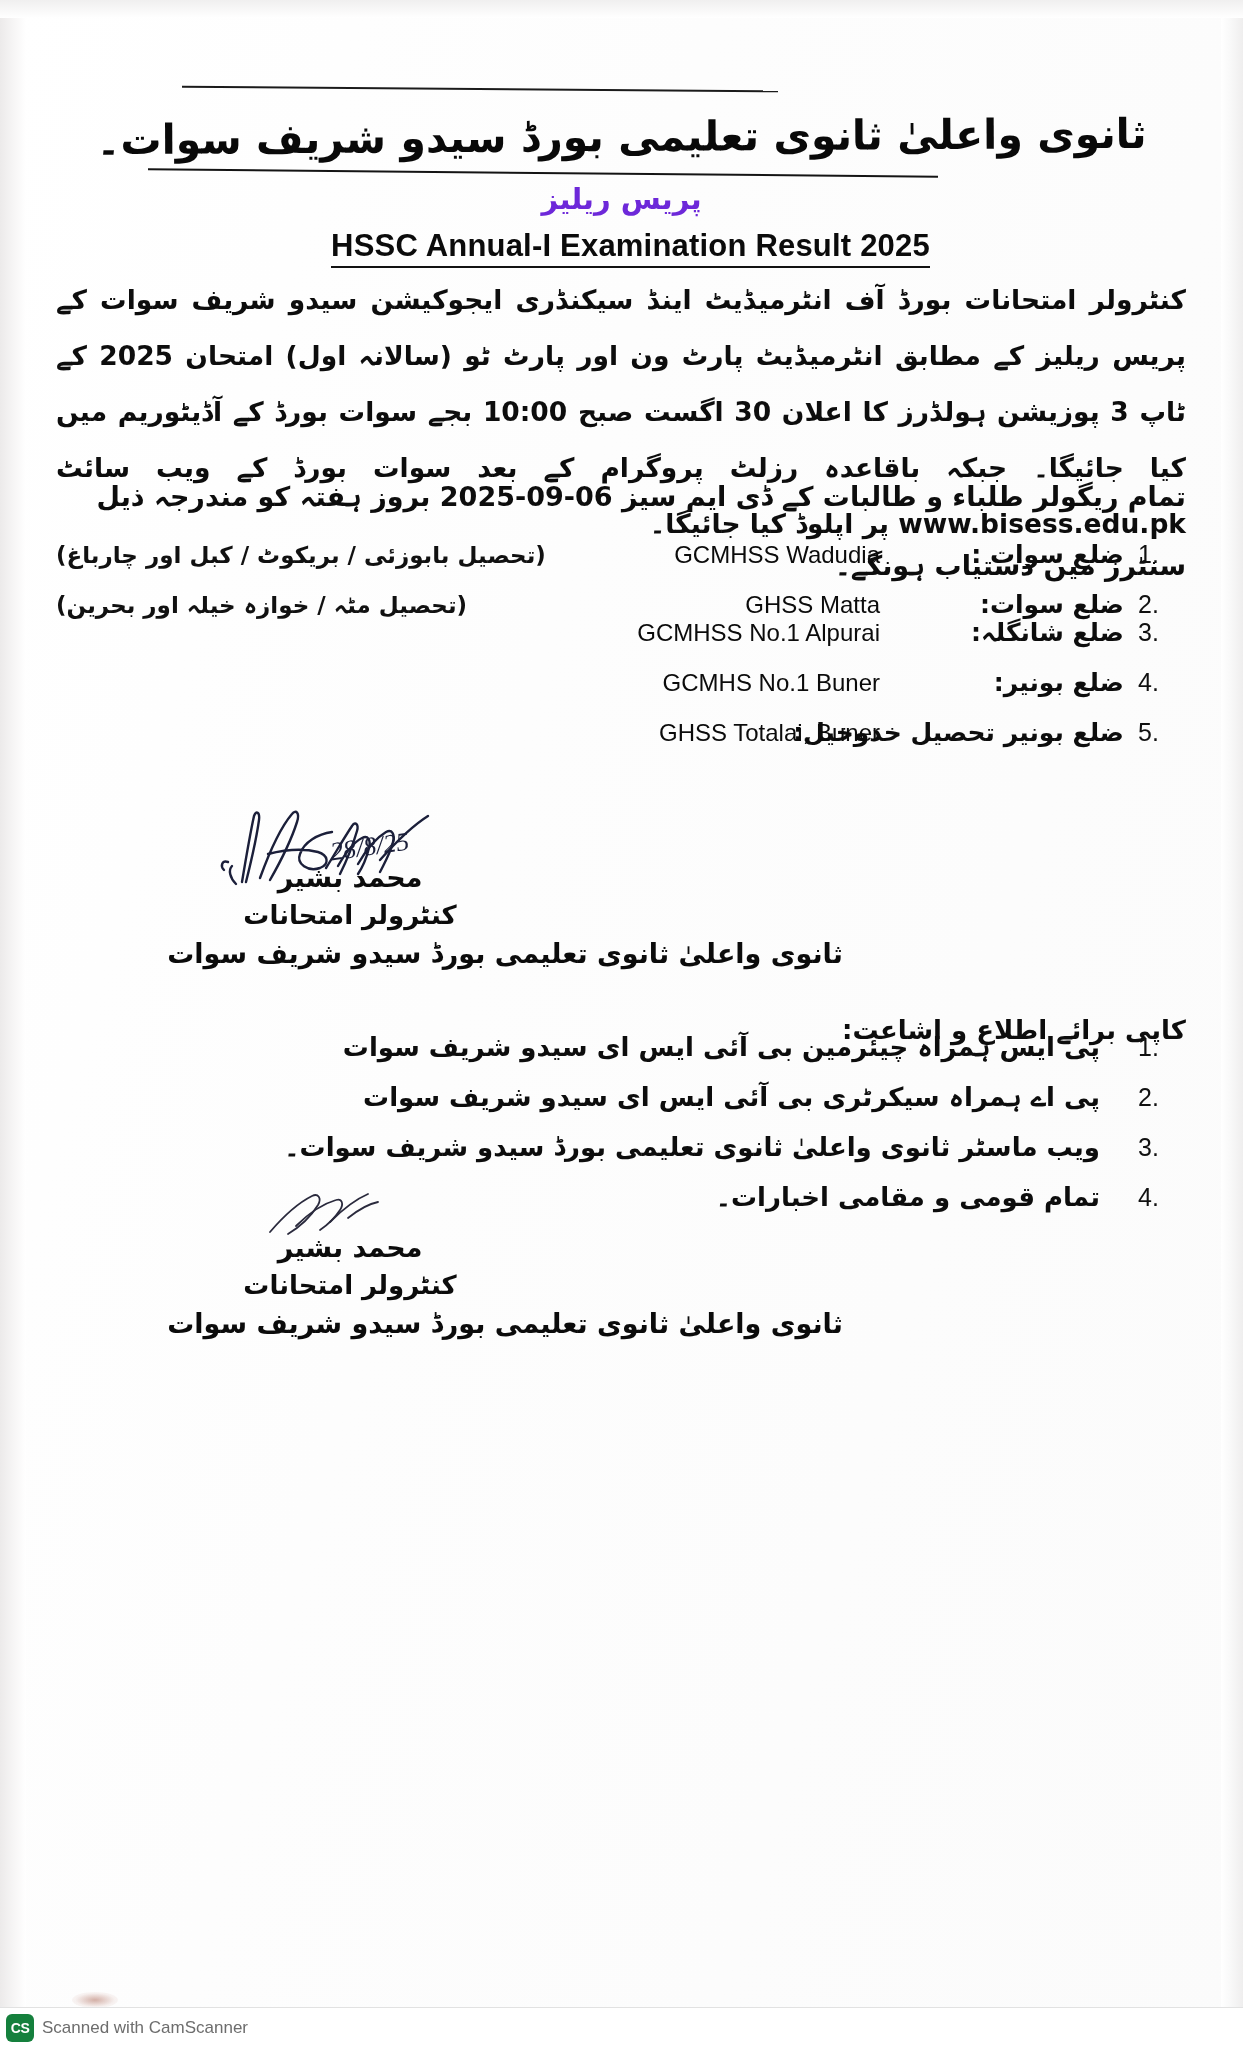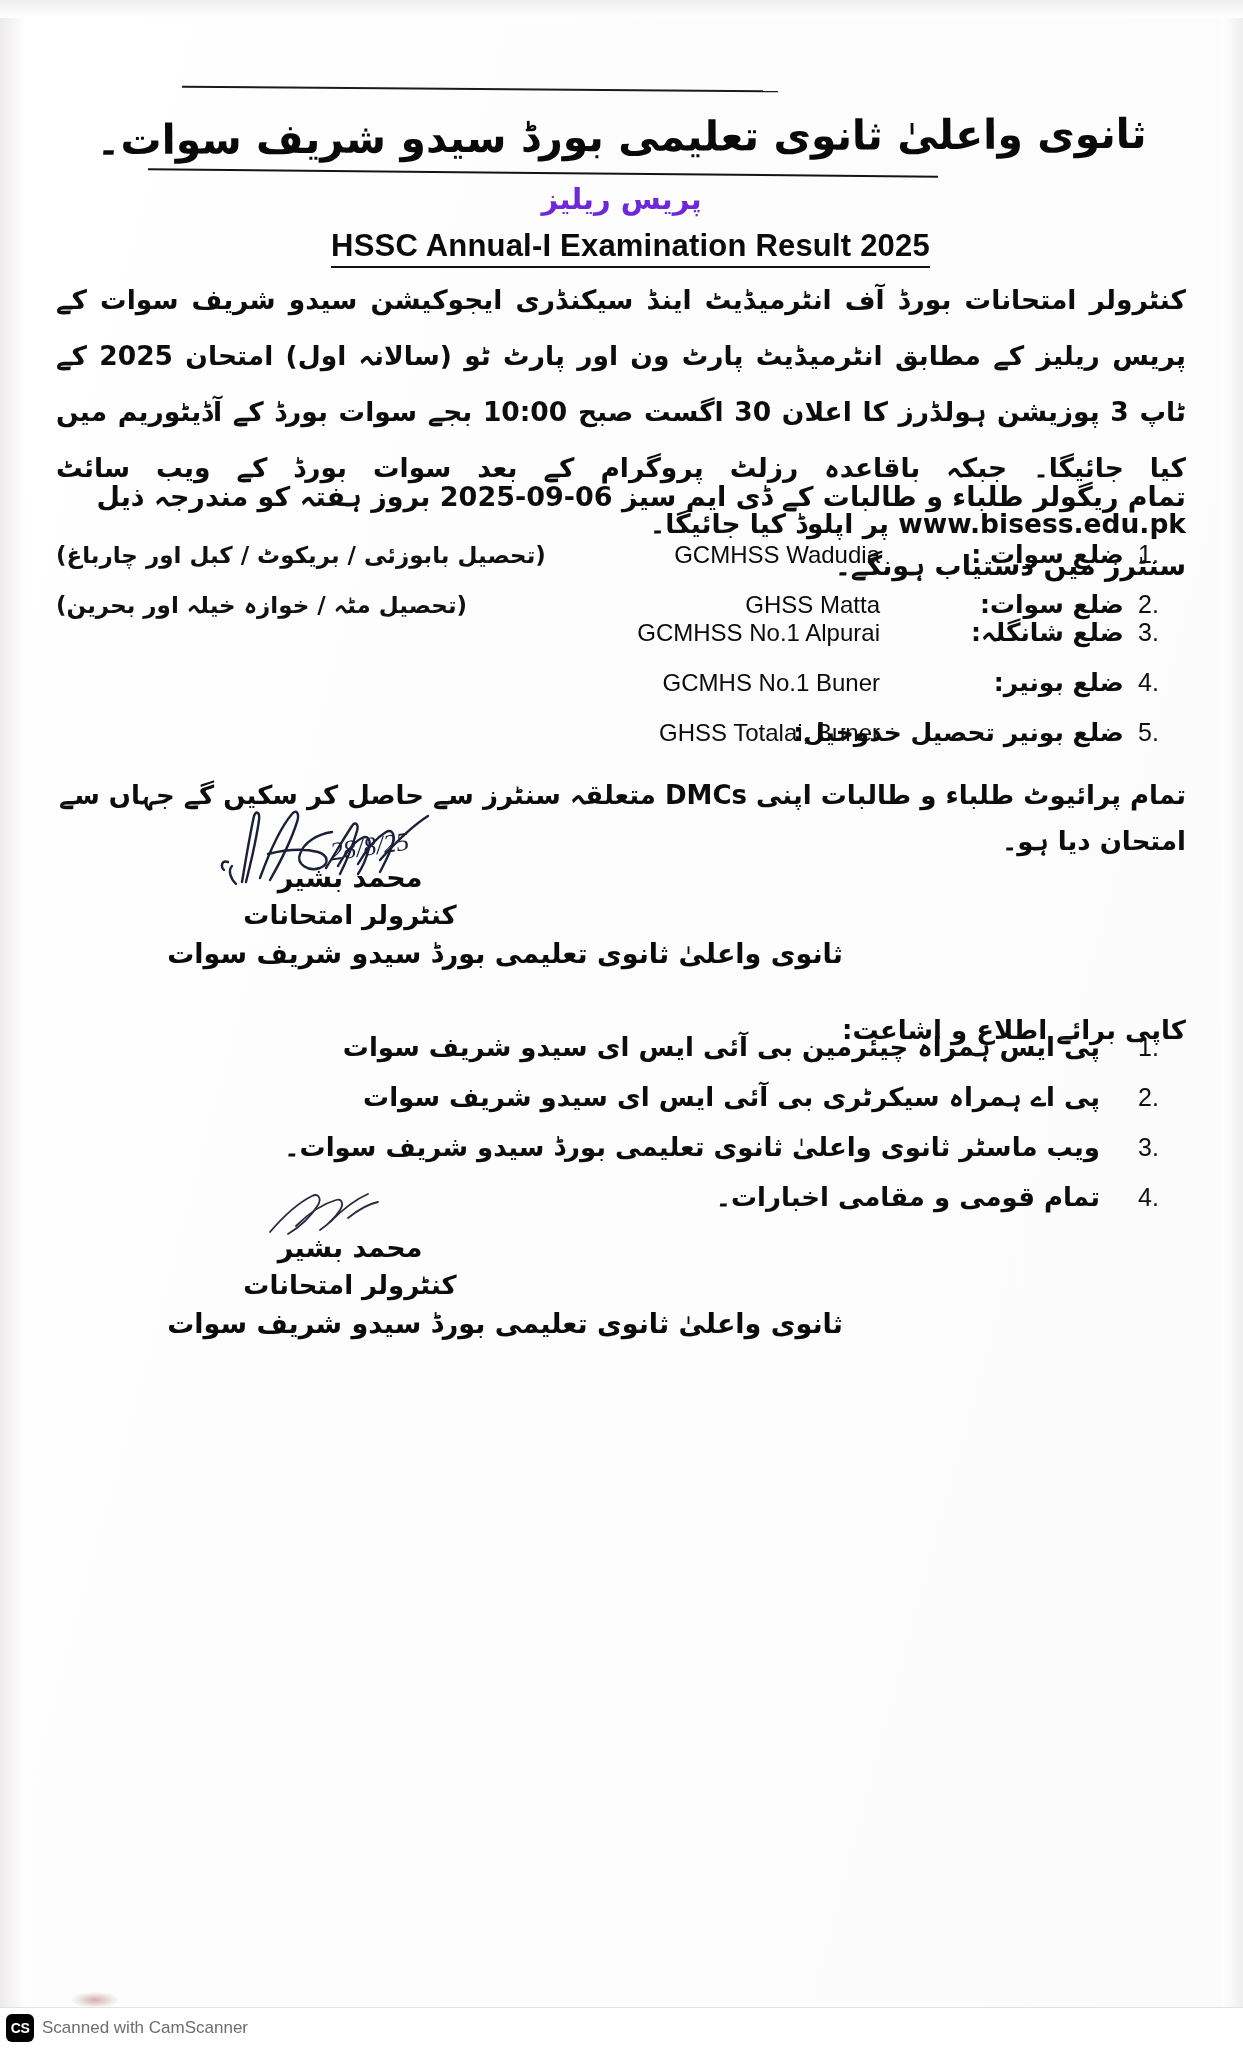--- a/index.html
+++ b/index.html
@@ -213,21 +213,21 @@
 
   
   .cs-bar{
     position:absolute;left:0;bottom:0;width:1243px;height:40px;
     background:#ffffff;
     border-top:1px solid #e2e2e2;
   }
   .cs-logo{
     position:absolute;left:6px;bottom:6px;
     width:28px;height:28px;border-radius:6px;
-    background:#000000;
+    background:#15803d;
     color:#fff;
     font-family:"Liberation Sans",sans-serif;
     font-size:14px;font-weight:700;
     display:flex;align-items:center;justify-content:center;
     letter-spacing:-0.5px;
   }
   .cs-text{
     position:absolute;left:42px;bottom:10px;
     font-family:"Liberation Sans",sans-serif;
     font-size:17px;color:#6d6d6d;
@@ -292,21 +292,20 @@
     </div>
 
     <div class="center-row no-tehsil">
       <div class="c-num">5.</div>
       <div class="c-district">ضلع بونیر تحصیل خدوخیل:</div>
       <div class="c-school">GHSS Totalai, Buner</div>
     </div>
 
   </div>
 
-  <div class="private-note">تمام پرائیوٹ طلباء و طالبات اپنی DMCs متعلقہ سنٹرز سے حاصل کر سکیں گے جہاں سے امتحان دیا ہو۔</div>
 
   <div class="sig-wrap">
     <svg class="sig-svg" width="500" height="80" viewBox="0 0 500 80">
       <g fill="none" stroke="#1b1f3a" stroke-width="2.4" stroke-linecap="round">
         <path d="M92 74 C96 50 100 26 104 8 C106 2 110 4 109 12 C106 34 100 58 96 74"></path>
         <path d="M110 70 C118 48 130 20 142 6 C146 1 150 5 147 14 C140 36 128 58 120 72"></path>
         <path d="M118 46 C134 42 152 40 168 44 C178 47 180 56 170 60 C158 64 146 56 150 46 C154 34 168 26 182 24"></path>
         <path d="M176 60 C186 44 194 30 202 18 C205 13 209 16 207 23 C202 40 196 54 190 66"></path>
         <path d="M188 58 C196 44 204 34 212 30 C218 27 221 32 219 40 C216 52 212 60 208 66"></path>
         <path d="M208 56 C216 42 226 30 236 24 C242 21 245 26 243 34 C240 46 234 56 230 64"></path>

